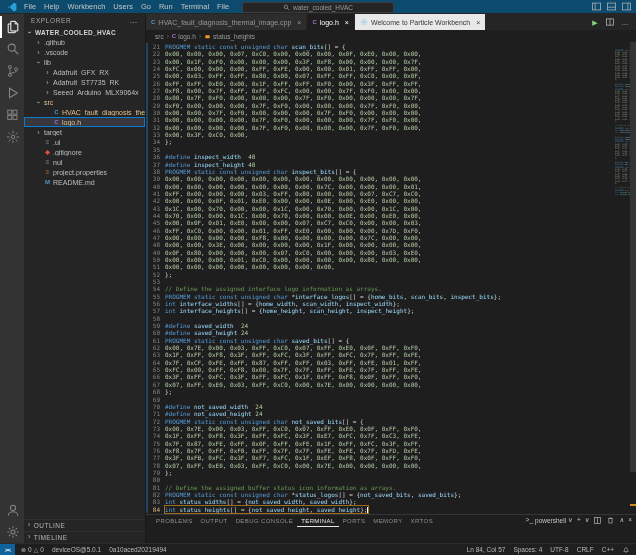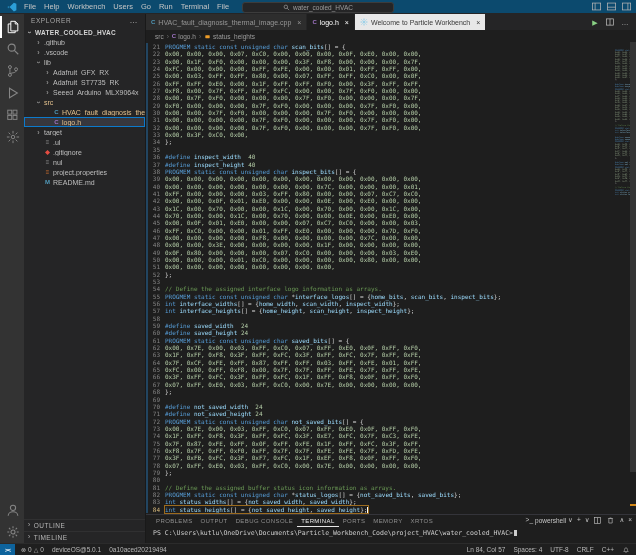--- a/index.html
+++ b/index.html
@@ -695,21 +695,20 @@
               </span>
               <span class="ic">
                 <svg viewBox="0 0 16 16" fill="none" stroke="currentColor" stroke-width="1.1">
                   <path d="M5 5.5v7h6v-7M3.5 4.5h9M6.5 4.5v-1h3v1"></path>
                 </svg>
               </span>
               <span class="ic">∧</span>
               <span class="ic">×</span>
             </span>
         </div>
-        <div class="terminal"><span>PS C:\Users\kutlu\OneDrive\Documents\Particle_Workbench_Code\project_HVAC\water_cooled_HVAC&gt;</span><span class="block-caret"></span></div>
       </div>
     </div>
   </div>
 
   <div class="statusbar">
     <div class="sb-remote">
       <span class="ic">&gt;&lt;</span>
     </div>
     <div class="sb-left">
         <span class="sb-item"><span class="ic">⊗</span> 0  <span class="ic">△</span> 0</span>

